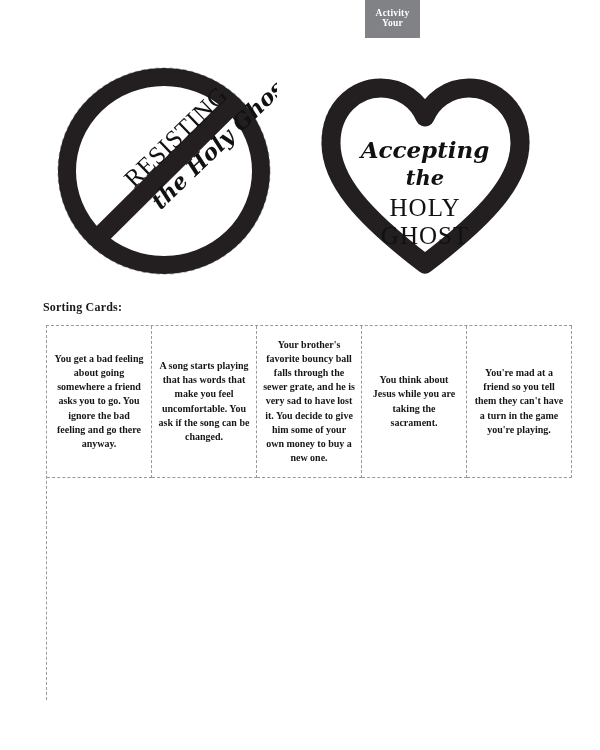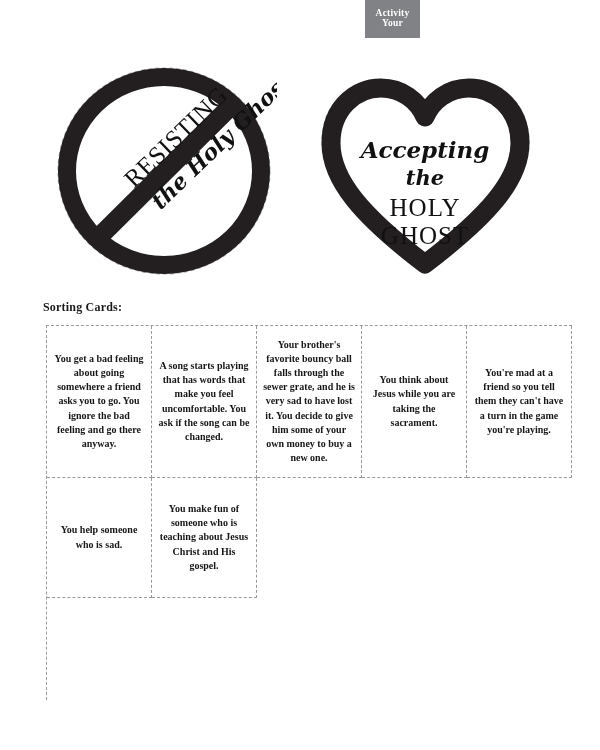--- a/index.html
+++ b/index.html
@@ -176,19 +176,13 @@
       <span>Your brother's favorite bouncy ball falls through the sewer grate, and he is very sad to have lost it. You decide to give him some of your own money to buy a new one.</span>
     </div>
 
 
   <div class="card-cell">
       <span>You think about Jesus while you are taking the sacrament.</span>
     </div>
   <div class="card-cell">
       <span>You're mad at a friend so you tell them they can't have a turn in the game you're playing.</span>
     </div>
-  <div class="card-cell">
-      <span>You help someone who is sad.</span>
-    </div>
-  <div class="card-cell">
-      <span>You make fun of someone who is teaching about Jesus Christ and His gospel.</span>
-    </div>
 </div>
 
 </body></html>

